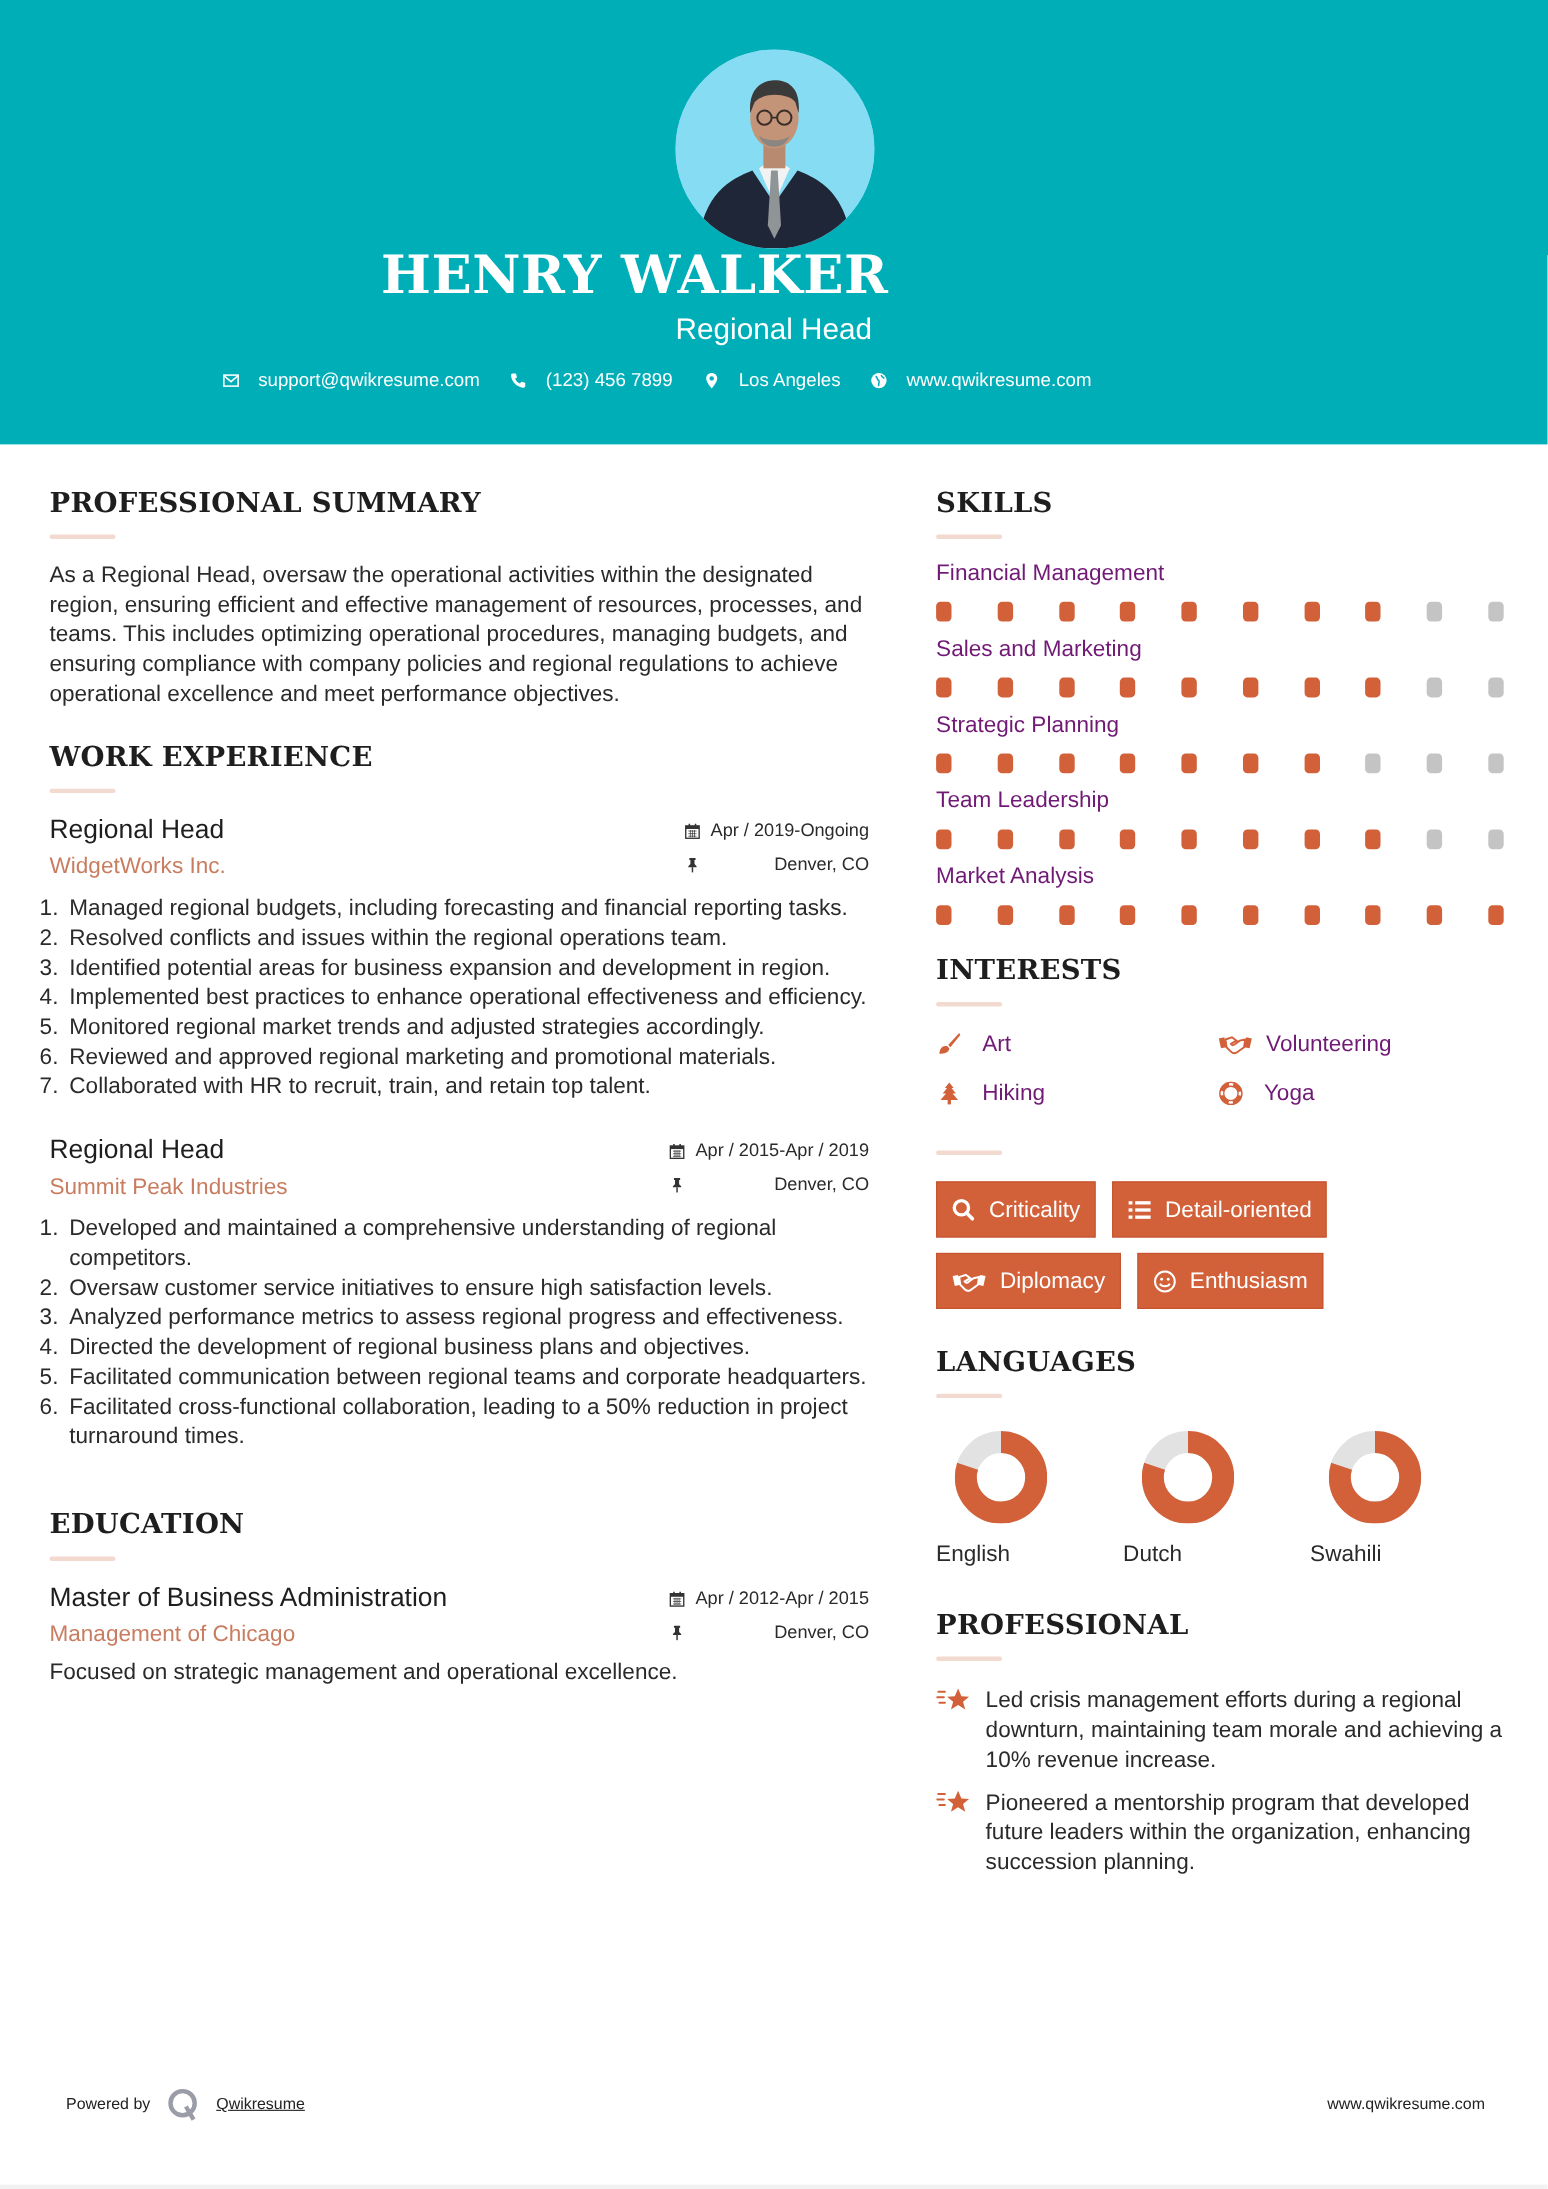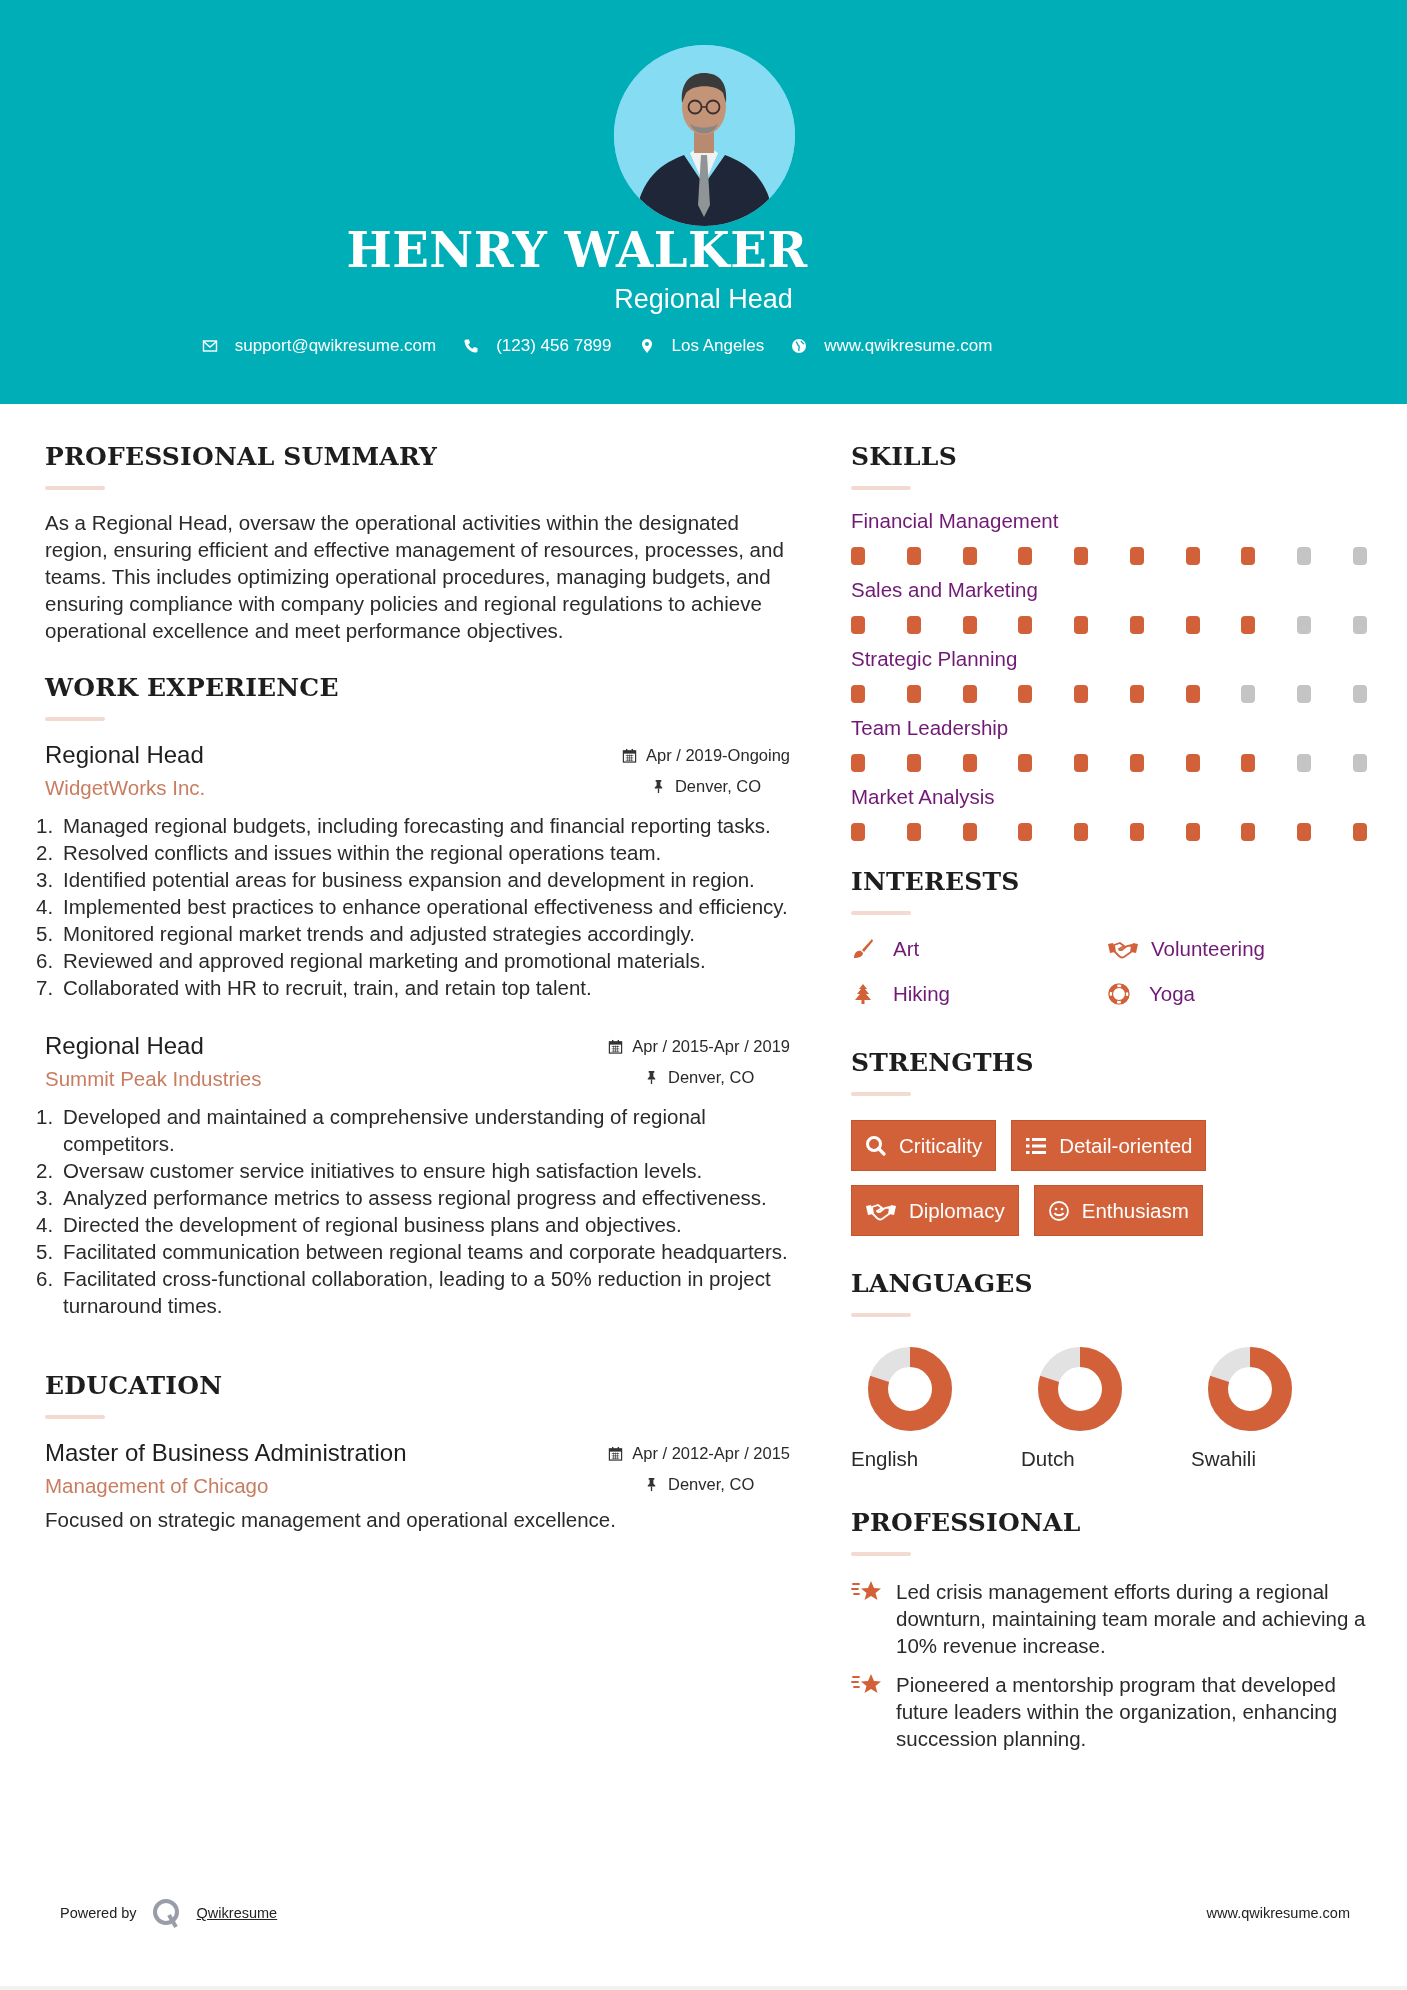--- a/index.html
+++ b/index.html
@@ -21,21 +21,21 @@
 
   .sec-title { font-family: "DejaVu Serif", "Liberation Serif", serif; font-weight: bold; font-size: 25px; color: #1e1e1e; letter-spacing: 0.2px; line-height: 34px; }
   .sec-rule { width: 60px; height: 4px; background: #F3DAD0; border-radius: 2px; margin-top: 12px; }
 
   .summary { margin-top: 19px; font-size: 20.5px; line-height: 27px; color: #2a2a2a; }
 
   .job { position: relative; }
   .job-title { font-size: 24px; color: #1e1e1e; line-height: 30px; }
   .job-company { font-size: 20.5px; color: #C97D60; line-height: 28px; margin-top: 4px; }
   .job-meta { position: absolute; right: 0; top: 0; text-align: right; font-size: 16.5px; color: #2a2a2a; line-height: 31px; }
-  .job-meta .row { display: flex; justify-content: center; align-items: center; }
+  .job-meta .row { display: flex; justify-content: space-between; align-items: center; }
   .job-meta .mi { width: 16px; height: 16px; margin-right: 8px; display: inline-flex; }
   .job-meta .mi svg { width: 15px; height: 15px; }
   .bullets { list-style: none; margin-top: 10px; font-size: 20.5px; line-height: 27px; color: #2a2a2a; }
   .bullets li { position: relative; padding-left: 18px; }
   .bullets li .num { position: absolute; left: -9px; top: 0; }
 
   .skill { margin-bottom: 0; }
   .skill-label { font-size: 20.5px; line-height: 28px; color: #701a75; }
   .dots { display: flex; justify-content: space-between; width: 516px; margin-top: 12px; margin-bottom: 11px; }
   .dot { width: 14px; height: 18px; border-radius: 4px; background: #D2613A; }
@@ -369,21 +369,20 @@
               <circle cx="11" cy="11" r="10" fill="none" stroke="#D2613A" stroke-width="1.2"></circle>
               <circle cx="11" cy="11" r="6.5" fill="none" stroke="#D2613A" stroke-width="1.2"></circle>
             </svg>
           </span>
         <span>Yoga</span>
       </div>
     </div>
   </section>
 
   <section style="margin-top:36px;">
-    <div class="sec-title">STRENGTHS</div>
     <div class="sec-rule"></div>
     <div class="strengths">
       <div class="badge">
         <span class="bi">
             <svg viewBox="0 0 22 22">
               <circle cx="9" cy="9" r="6.5" fill="none" stroke="#fff" stroke-width="3"></circle>
               <circle cx="9" cy="9" r="3" fill="#D2613A"></circle>
               <line x1="13.5" y1="13.5" x2="19" y2="19" stroke="#fff" stroke-width="3.2" stroke-linecap="round"></line>
             </svg>
           </span>

